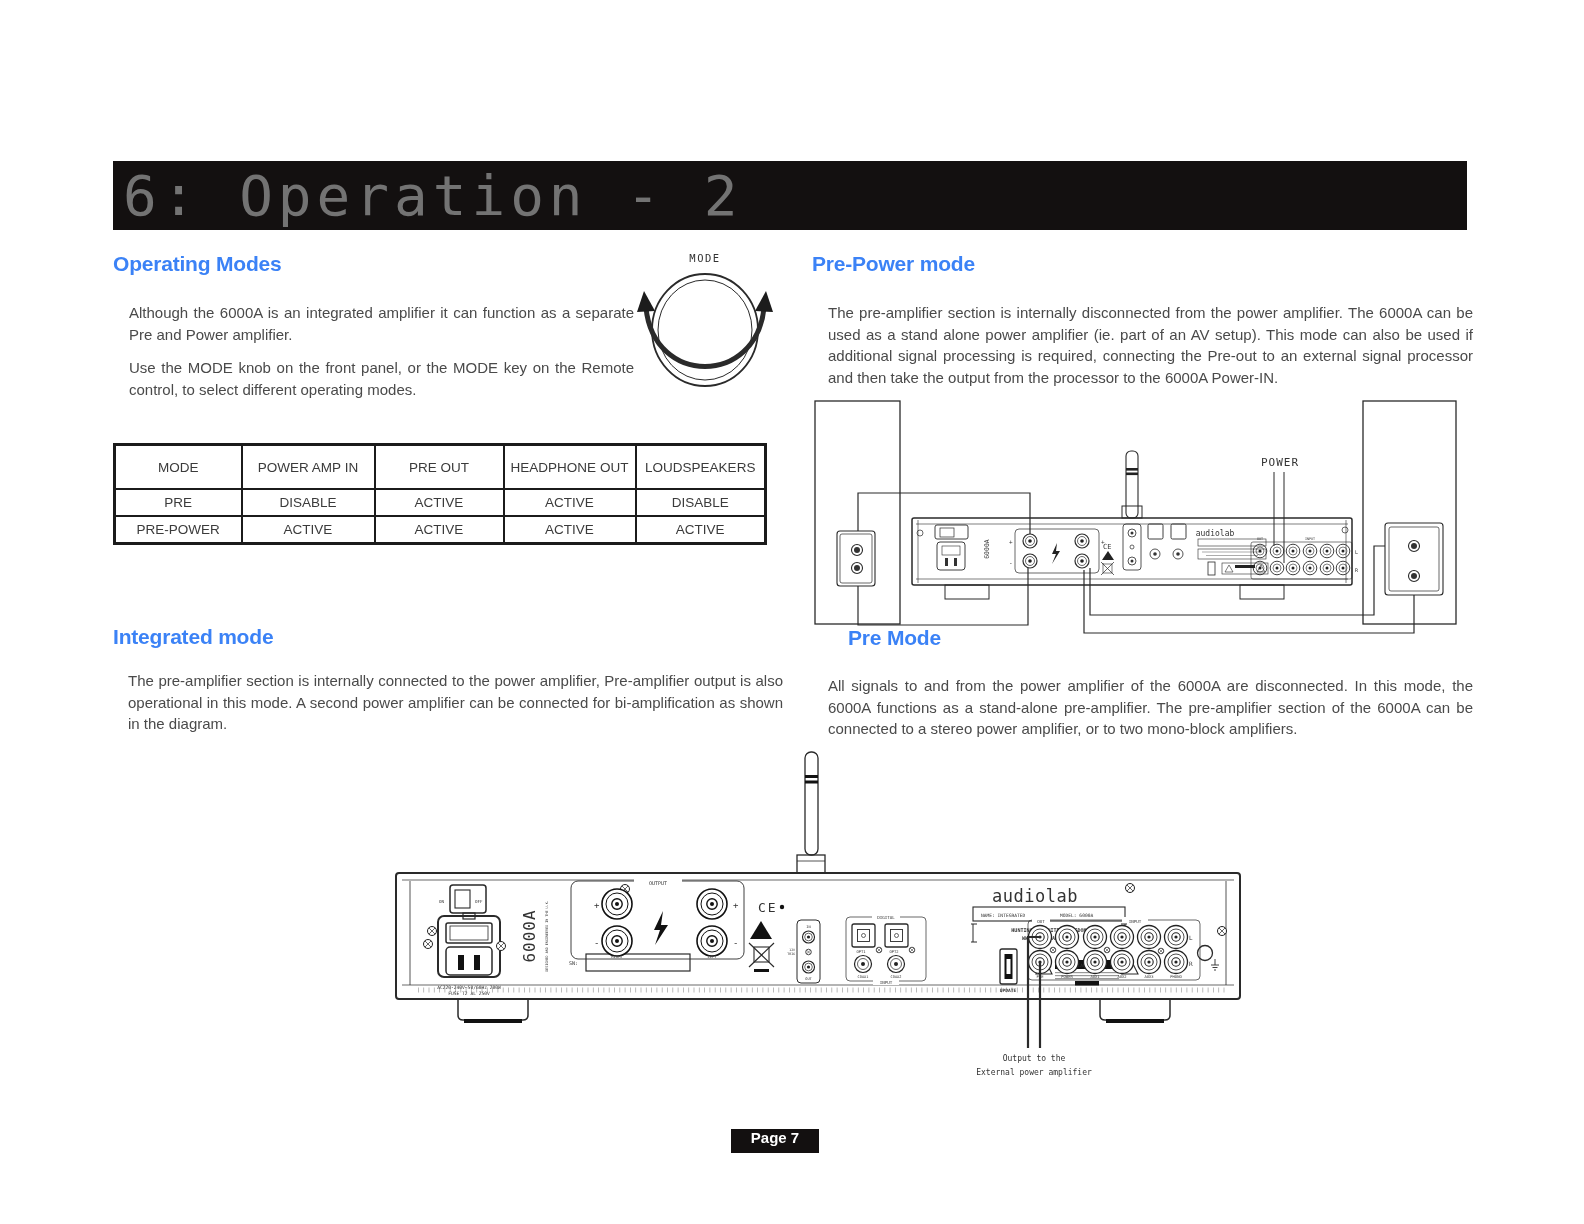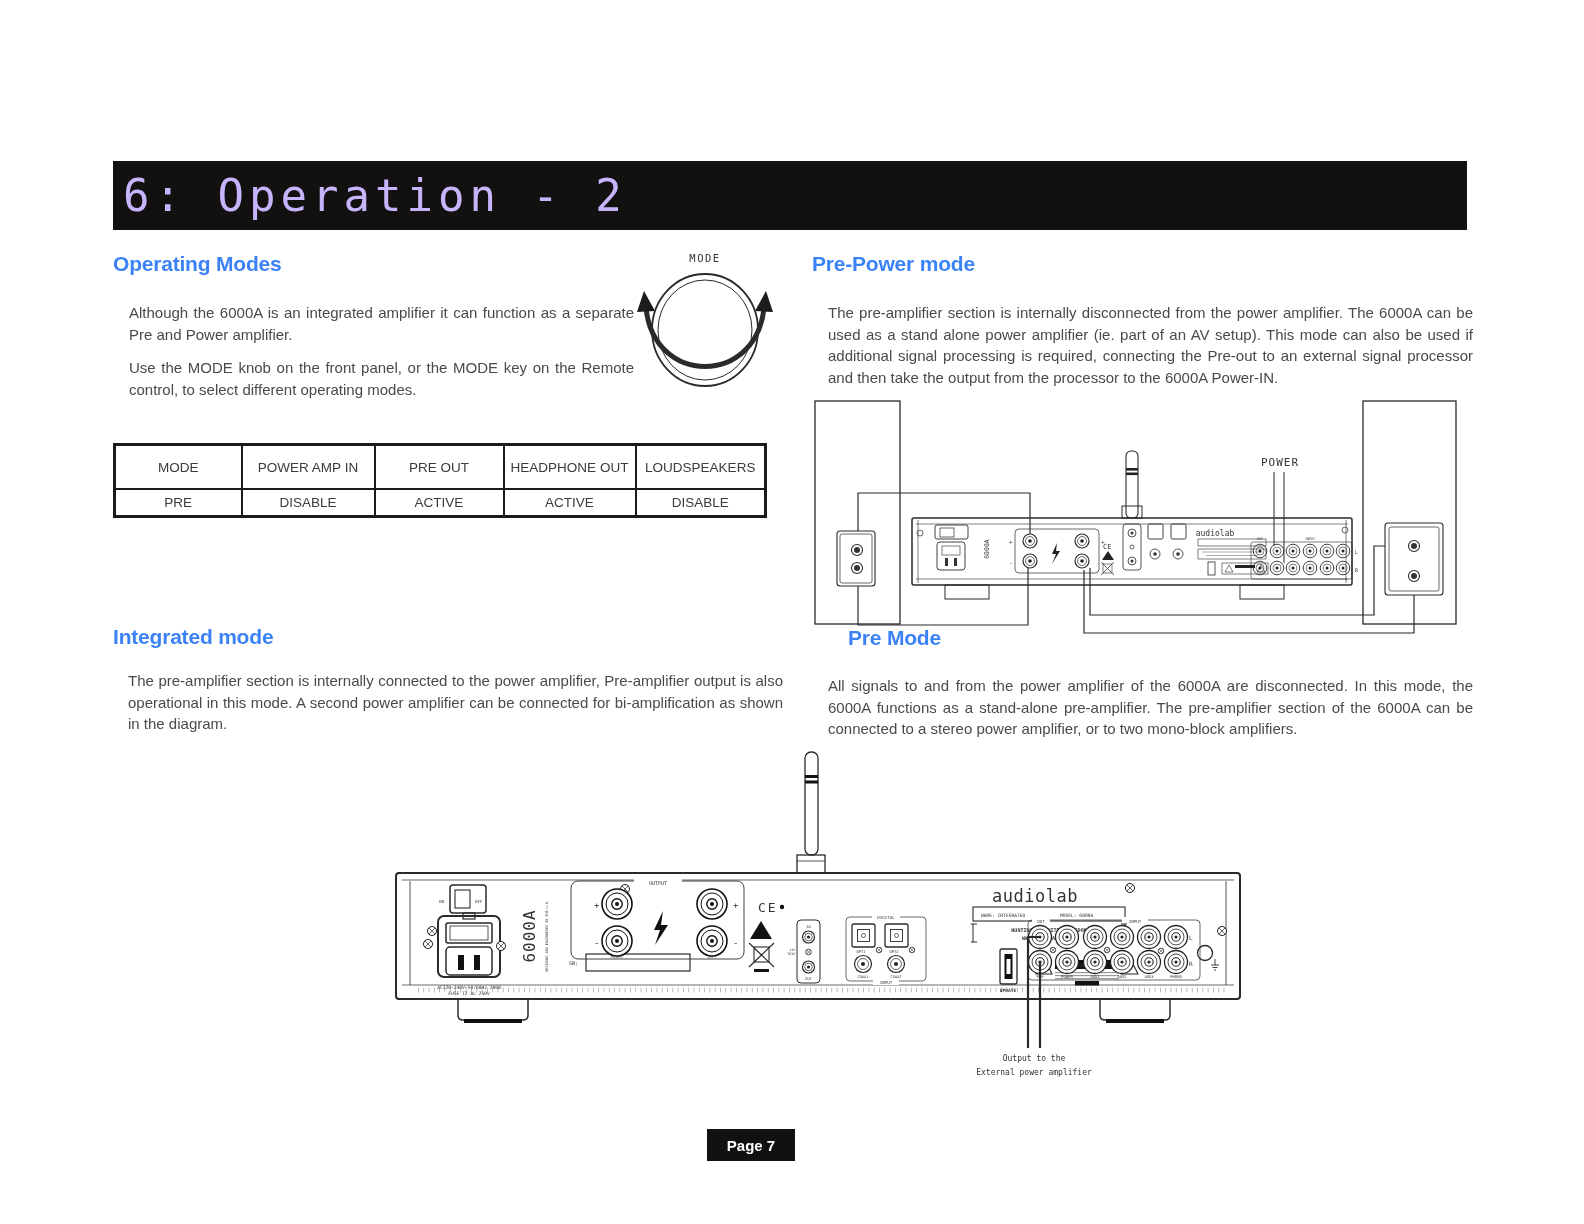--- a/index.html
+++ b/index.html
@@ -1,32 +1,32 @@
 <!DOCTYPE html>
 <html><head>
 <meta charset="utf-8">
 <style>
   html,body{margin:0;padding:0;background:#ffffff;}
   body{width:1584px;height:1224px;position:relative;overflow:hidden;
        font-family:"Liberation Sans",sans-serif;color:#4a4a4a;}
   .abs{position:absolute;}
   .header-bar{left:113px;top:161px;width:1354px;height:69px;background:#131010;
               display:flex;align-items:center;}
-  .header-title{font-family:"DejaVu Sans Mono",monospace;font-size:44px;color:#c4b5fd;
+  .header-title{font-family:"DejaVu Sans Mono",monospace;font-size:56px;color:#737373;
                 letter-spacing:5px;padding-left:10px;white-space:nowrap;}
   h2.sec{font-size:21px;font-weight:700;color:#3b82f6;margin:0;letter-spacing:-0.2px;}
   p.body{font-size:15px;line-height:21.6px;text-align:justify;margin:16px;color:#4a4a4a;}
   table.modes{border-collapse:collapse;table-layout:fixed;width:651px;
               font-size:13.5px;color:#3b3b3b;text-align:center;}
   table.modes th,table.modes td{border:2px solid #1b1b1b;font-weight:400;padding:0;}
   table.modes th{height:42px;}
   table.modes td{height:25px;}
   table.modes{border:3px solid #1b1b1b;}
-  .page-badge{left:707px;top:1129px;width:88px;height:32px;background:#131010;
-              display:flex;align-items:center;justify-content:center;}
+  .page-badge{left:731px;top:1129px;width:88px;height:24px;background:#131010;
+              display:flex;justify-content:center;}
   .page-badge span{color:#ffffff;font-size:15px;font-weight:700;}
   svg text{font-family:"DejaVu Sans Mono",monospace;fill:#333;}
   svg .ln{stroke:#2a2a2a;fill:none;}
 </style>
 </head>
 <body>
 
 <div class="abs header-bar">
   <span class="header-title">6: Operation - 2</span>
 </div>
@@ -63,20 +63,27 @@
     <th>PRE OUT</th>
     <th>HEADPHONE OUT</th>
     <th>LOUDSPEAKERS</th>
   </tr>
   <tr>
     <td>PRE</td>
     <td>DISABLE</td>
     <td>ACTIVE</td>
     <td>ACTIVE</td>
     <td>DISABLE</td>
+  </tr>
+  <tr>
+    <td>PRE-POWER</td>
+    <td>ACTIVE</td>
+    <td>ACTIVE</td>
+    <td>ACTIVE</td>
+    <td>ACTIVE</td>
   </tr>
 </tbody>
   </table>
 
 <h2 class="abs sec" style="left:113px;top:610px;margin-top:15px;">Integrated mode</h2>
 <p class="abs body" style="left:112px;top:654px;width:655px;">The pre-amplifier section is internally connected to the power amplifier, Pre-amplifier output is also operational in this mode. A second power amplifier can be connected for bi-amplification as shown in the diagram.</p>
 
 <h2 class="abs sec" style="left:812px;top:252px;">Pre-Power mode</h2>
 <p class="abs body" style="left:812px;top:286px;width:645px;">The pre-amplifier section is internally disconnected from the power amplifier. The 6000A can be used as a stand alone power amplifier (ie. part of an AV setup). This mode can also be used if additional signal processing is required, connecting the Pre-out to an external signal processor and then take the output from the processor to the 6000A Power-IN.</p>
 

